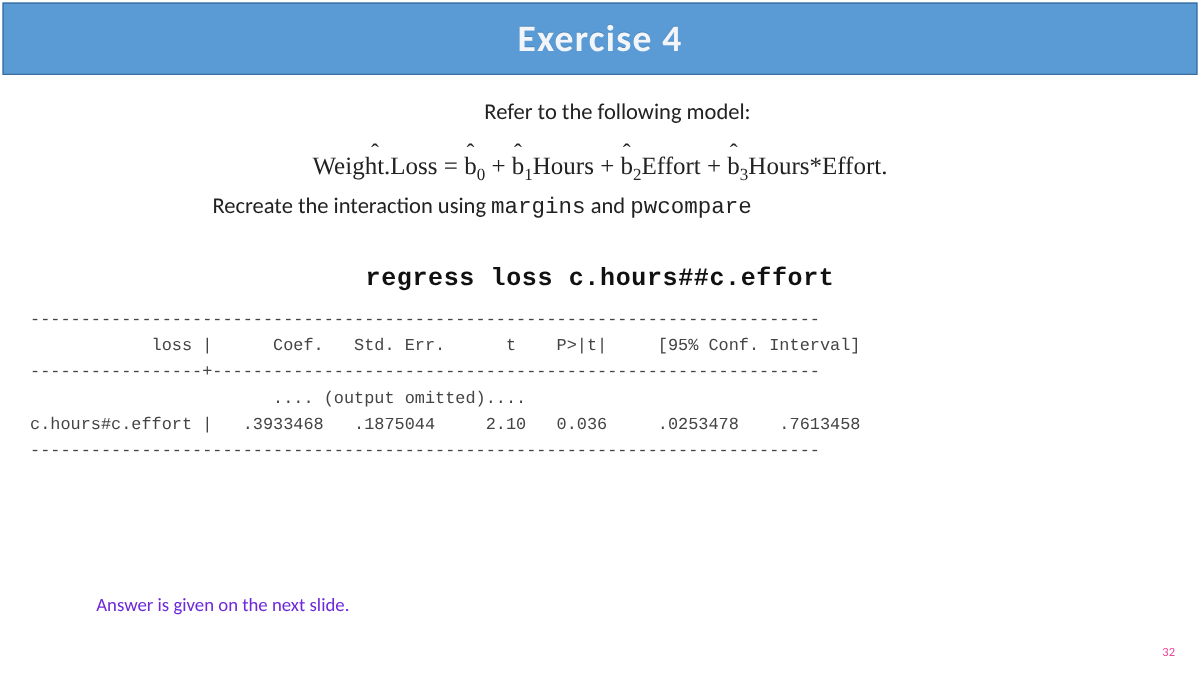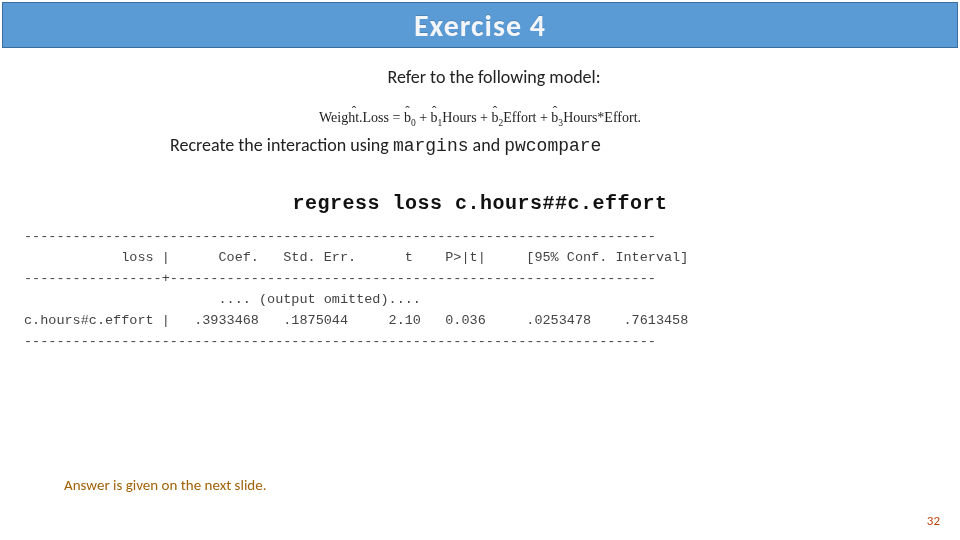--- a/index.html
+++ b/index.html
@@ -1,20 +1,20 @@
 <!DOCTYPE html>
 <html><head>
 <meta charset="utf-8">
 <style>
   * { margin: 0; padding: 0; box-sizing: border-box; }
   html, body { width: 960px; height: 540px; font-family: "Calibri", "Segoe UI", Arial, sans-serif; background: #fff; overflow: hidden; }
   .slide { position: relative; width: 960px; height: 540px; }
   .title-bar {
     margin: 2px 2px 0 2px;
-    height: 46px;
+    height: 58px;
     background: #5b9bd5;
     border: 1px solid #3a6e9e;
     display: flex;
     align-items: center;
     justify-content: center;
   }
   .title-bar span {
     font-size: 30px;
     font-weight: 600;
     letter-spacing: 1px;
@@ -25,21 +25,21 @@
     text-align: center;
     margin-top: 18px;
     font-size: 18px;
     color: #222;
     margin-left: 28px;
   }
   .formula {
     text-align: center;
     margin-top: 22px;
     font-family: "Cambria Math", "Times New Roman", serif;
-    font-size: 14px;
+    font-size: 20px;
     color: #222;
   }
   .hat { position: relative; display: inline-block; }
   .hat::before {
     content: "ˆ";
     position: absolute;
     left: 50%;
     top: -0.55em;
     transform: translateX(-50%);
     font-size: 0.95em;
@@ -64,31 +64,31 @@
   .output {
     margin: 12px 24px 0 24px;
     font-family: "Courier New", monospace;
     font-size: 13.5px;
     color: #444;
     white-space: pre;
     line-height: 1.55;
   }
   .footer-note {
     position: absolute;
-    left: 64px;
+    left: 77px;
     bottom: 48px;
     font-size: 15px;
-    color: #a16207;
+    color: #6d28d9;
   }
   .page-num {
     position: absolute;
     right: 20px;
     bottom: 14px;
-    font-size: 13px;
-    color: #c2410c;
+    font-size: 10px;
+    color: #ec4899;
   }
 </style>
 </head>
 <body>
 
 <div class="slide">
 
   <div class="title-bar">
     <span>Exercise 4</span>
   </div>

